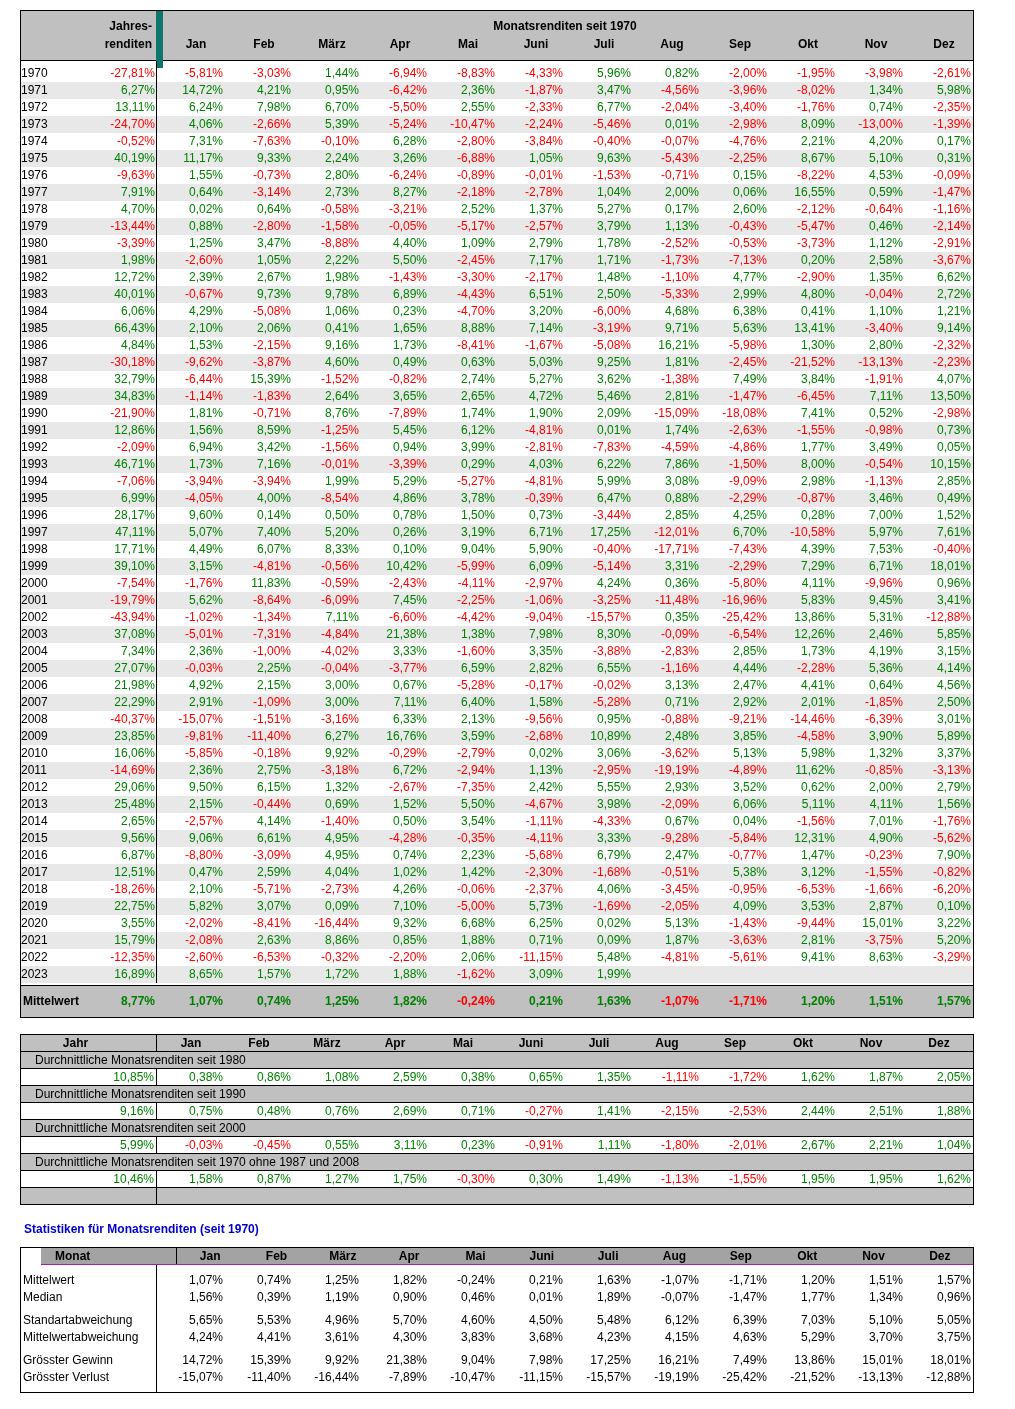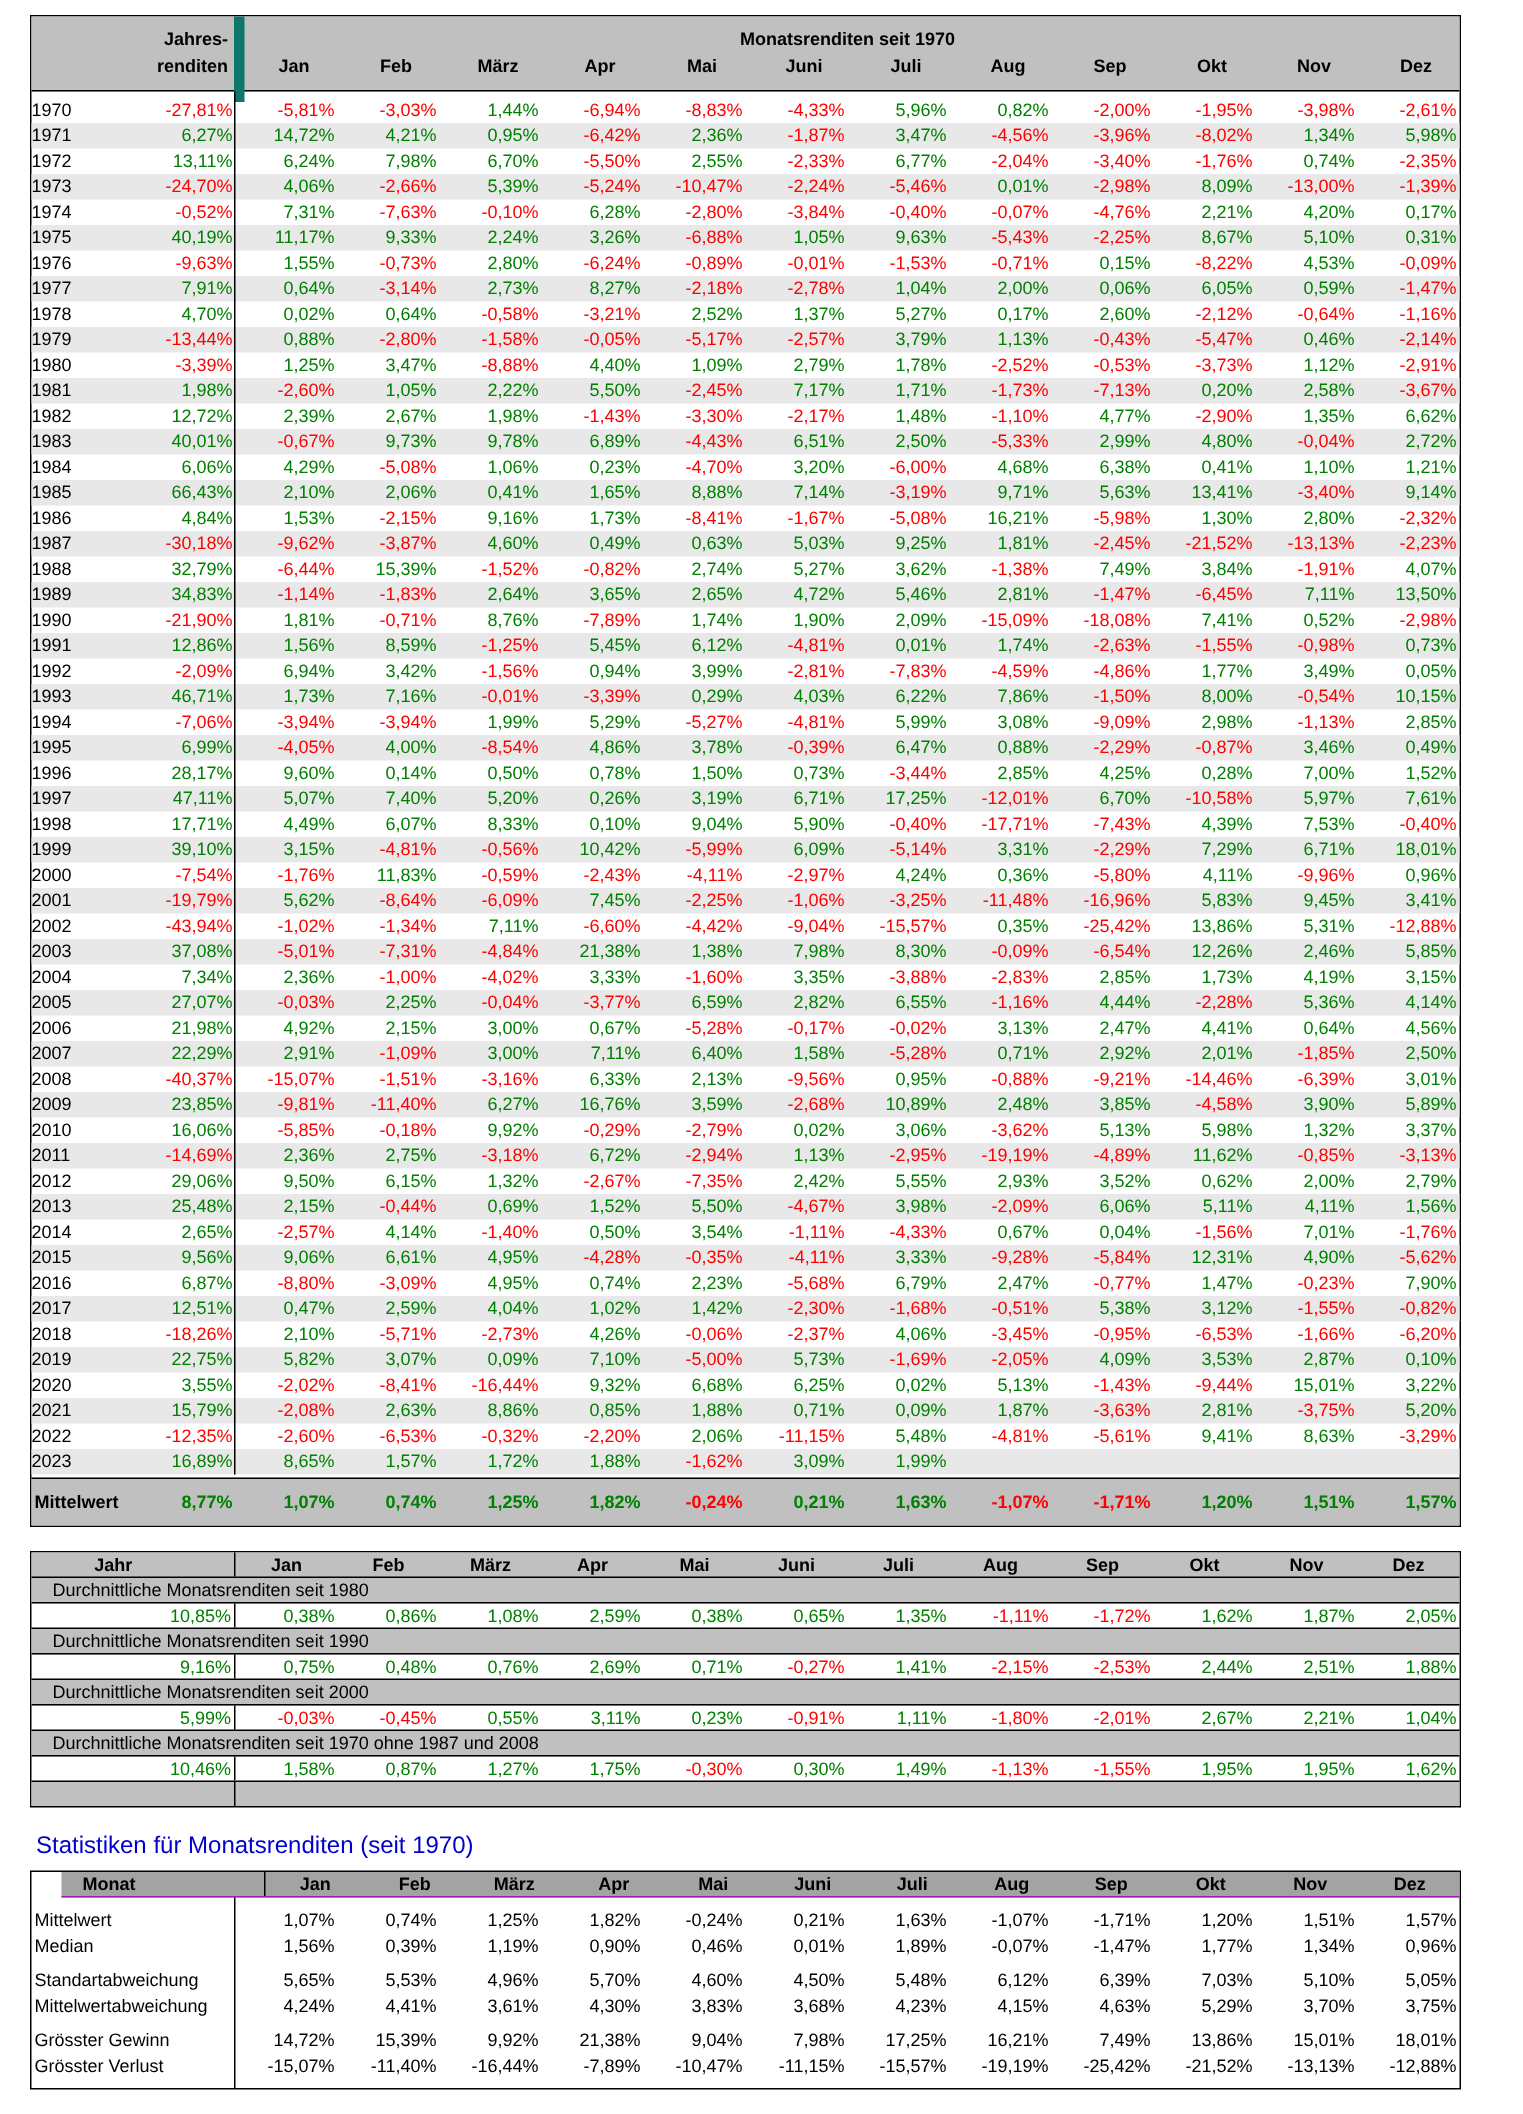--- a/index.html
+++ b/index.html
@@ -27,21 +27,21 @@
   #avg { top:1034px; width:952px; }
   #avg .ahead { display:grid; grid-template-columns: 136px repeat(12, 1fr); background:#c0c0c0; height:16px; line-height:16px; border-bottom:1px solid #000; }
   #avg .ahead span { font-weight:bold; text-align:center; }
   #avg .ahead span.first { padding-right:26px; border-right:1px solid #000; }
   #avg .sect { background:#c0c0c0; height:16px; line-height:16px; padding-left:14px; border-bottom:1px solid #000; }
   #avg .vals { display:grid; grid-template-columns: 136px repeat(12, 1fr); height:16px; line-height:16px; border-bottom:1px solid #000; }
   #avg .vals .first { border-right:1px solid #000; }
   #avg .foot { display:grid; grid-template-columns: 136px 1fr; background:#c0c0c0; height:16px; }
   #avg .foot .first { border-right:1px solid #000; }
   
-  #stats-title { position:absolute; left:24px; top:1222px; color:#0000cc; font-weight:normal; font-size:16px; }
+  #stats-title { position:absolute; left:24px; top:1222px; color:#0000cc; font-weight:bold; font-size:12px; }
   #stats { top:1247px; width:952px; }
   #stats .shead { display:grid; grid-template-columns: 136px repeat(12, 1fr); background:#a3a3a3; height:16px; line-height:16px; border-bottom:1px solid #a21caf;margin-left:20px; }
   #stats .shead span { font-weight:bold; text-align:center; }
   #stats .shead span.first { text-align:left; padding-left:14px; border-right:1px solid #000; }
   #stats .sbody { position:relative; padding:7px 0 6px 0; }
   #stats .sbody .vline { position:absolute; left:135px; top:0; bottom:0; width:1px; background:#000; }
   #stats .srow { display:grid; grid-template-columns: 136px repeat(12, 1fr); height:17px; line-height:17px; }
   #stats .srow.gap { margin-top:6px; }
   #stats .srow .lbl { text-align:left; padding-left:2px; }
 </style>
@@ -189,21 +189,21 @@
         <div class="c pos">7,91%</div>
         <div class="c pos">0,64%</div>
         <div class="c neg">-3,14%</div>
         <div class="c pos">2,73%</div>
         <div class="c pos">8,27%</div>
         <div class="c neg">-2,18%</div>
         <div class="c neg">-2,78%</div>
         <div class="c pos">1,04%</div>
         <div class="c pos">2,00%</div>
         <div class="c pos">0,06%</div>
-        <div class="c pos">6,05%</div>
+        <div class="c pos">16,55%</div>
         <div class="c pos">0,59%</div>
         <div class="c neg">-1,47%</div>
       </div>
       <div class="row">
         <div class="yr">1978</div>
         <div class="c pos">4,70%</div>
         <div class="c pos">0,02%</div>
         <div class="c pos">0,64%</div>
         <div class="c neg">-0,58%</div>
         <div class="c neg">-3,21%</div>

